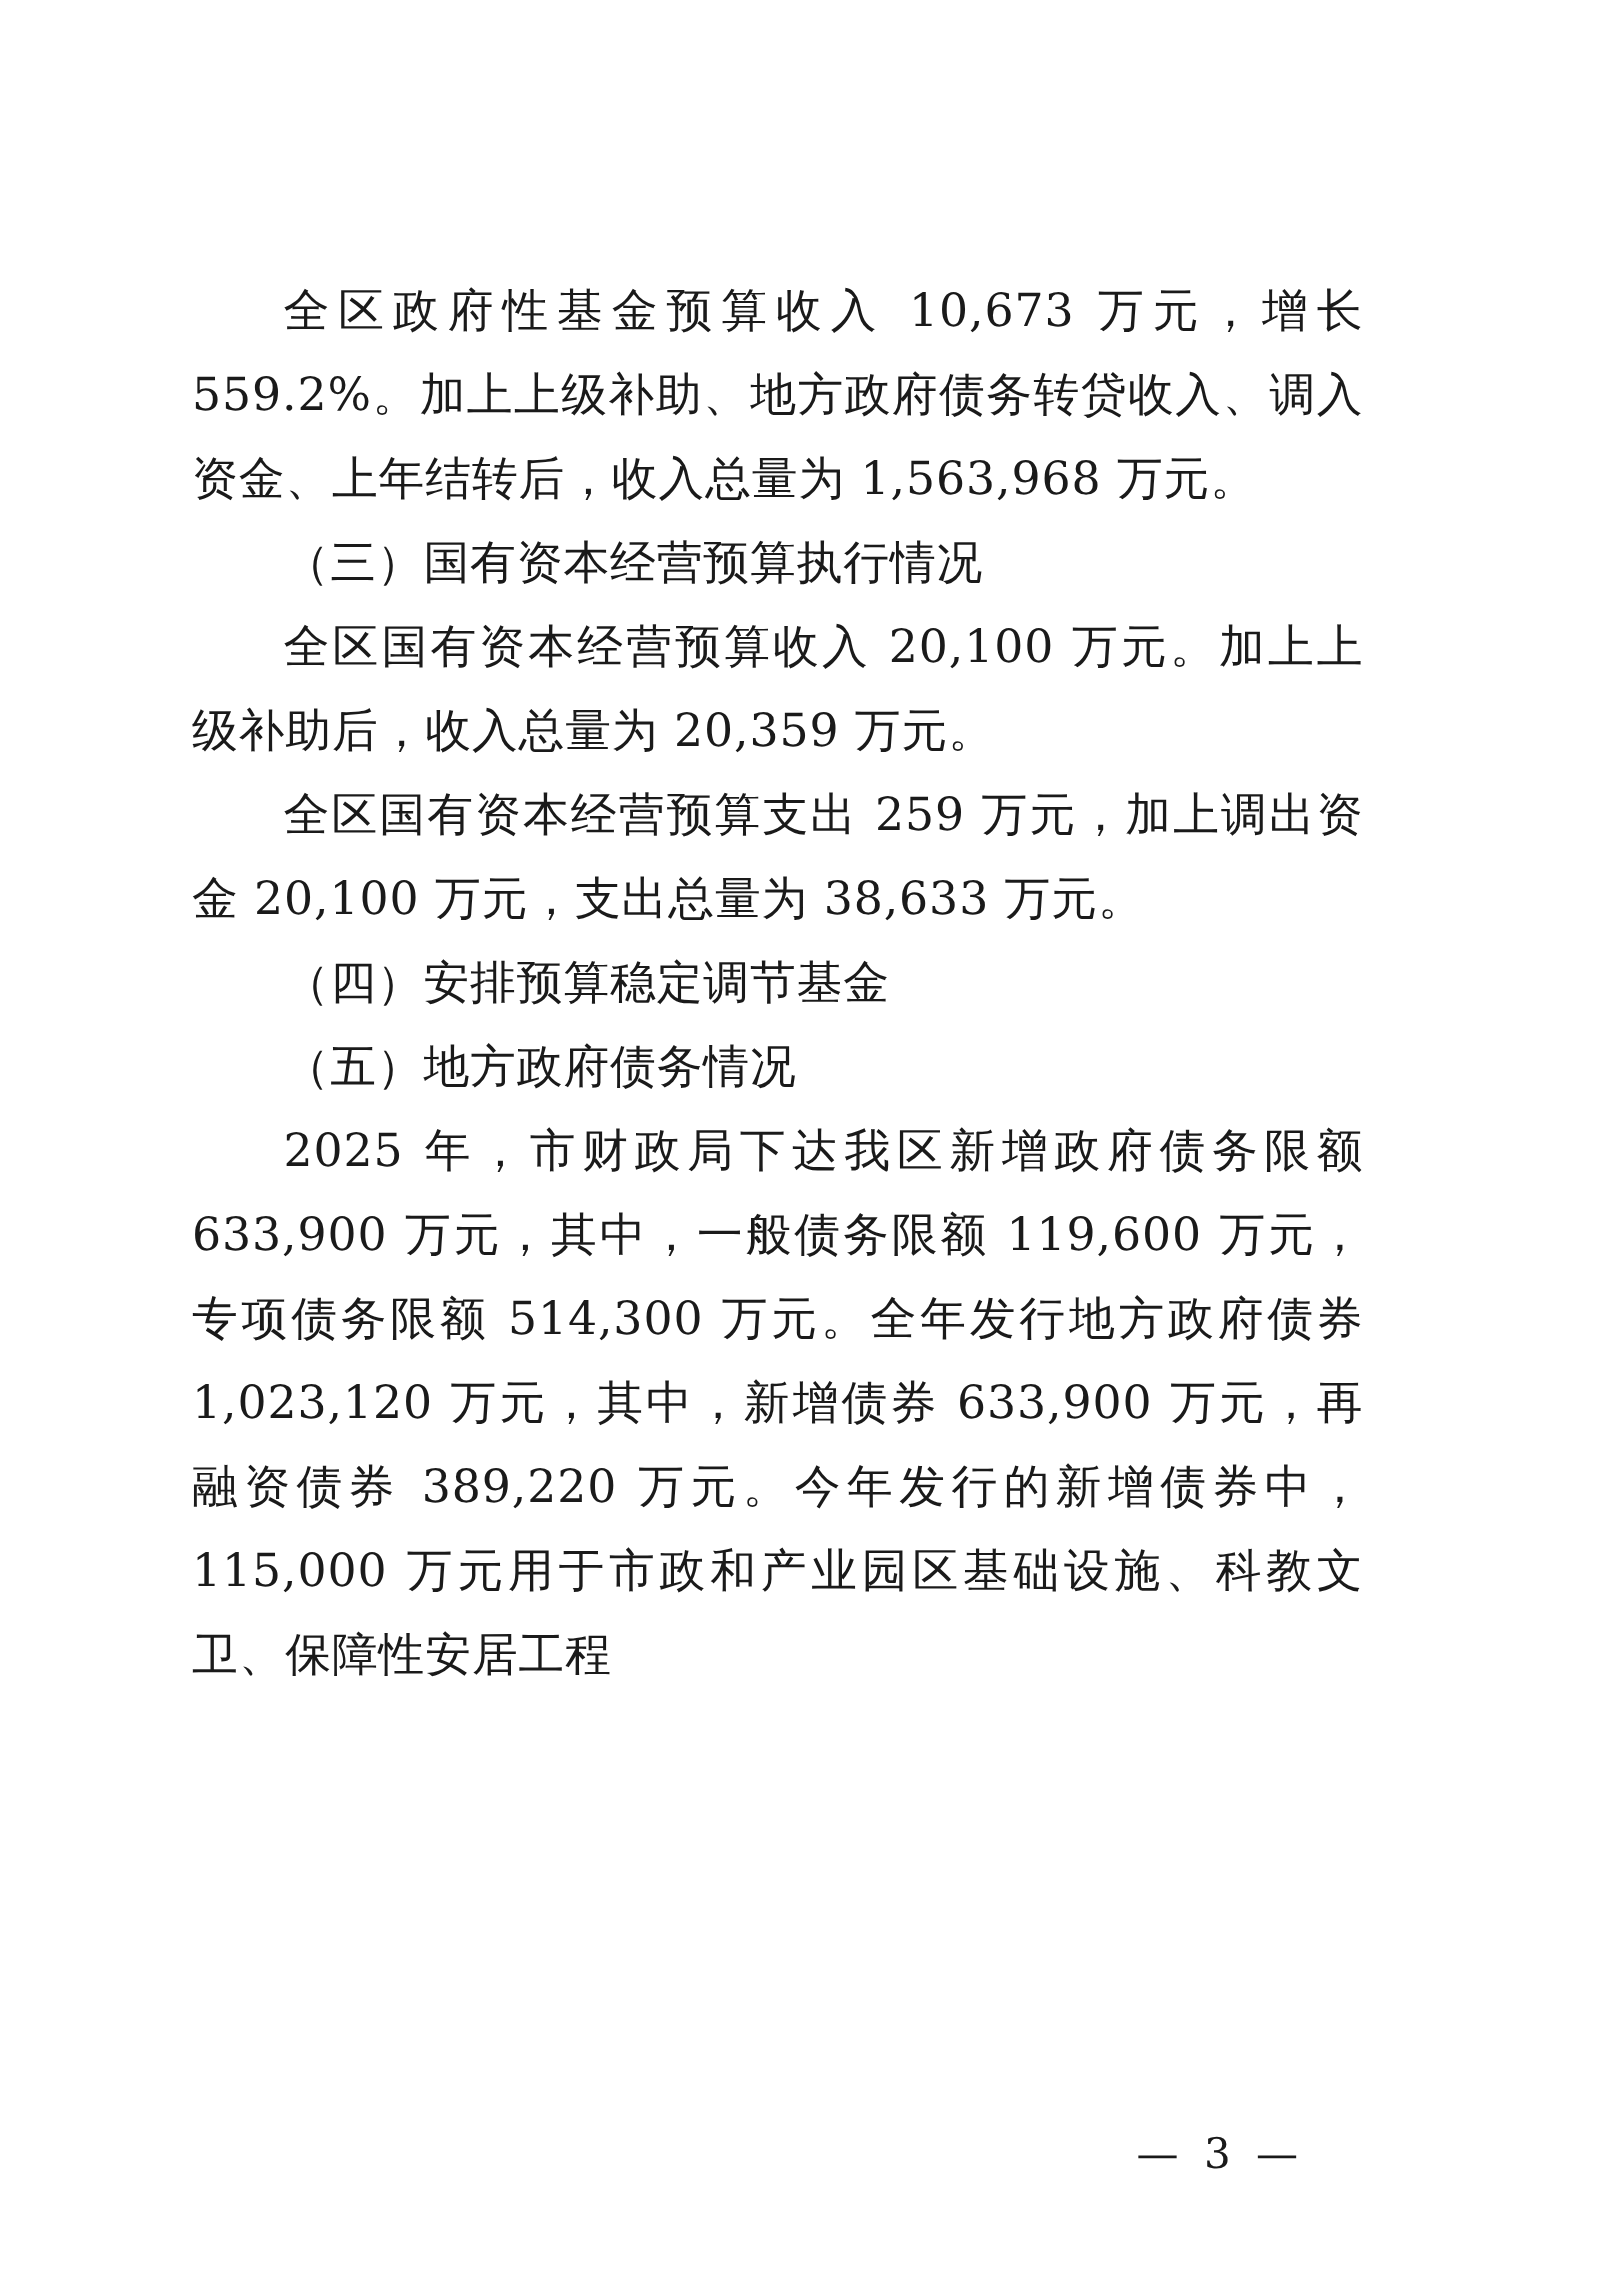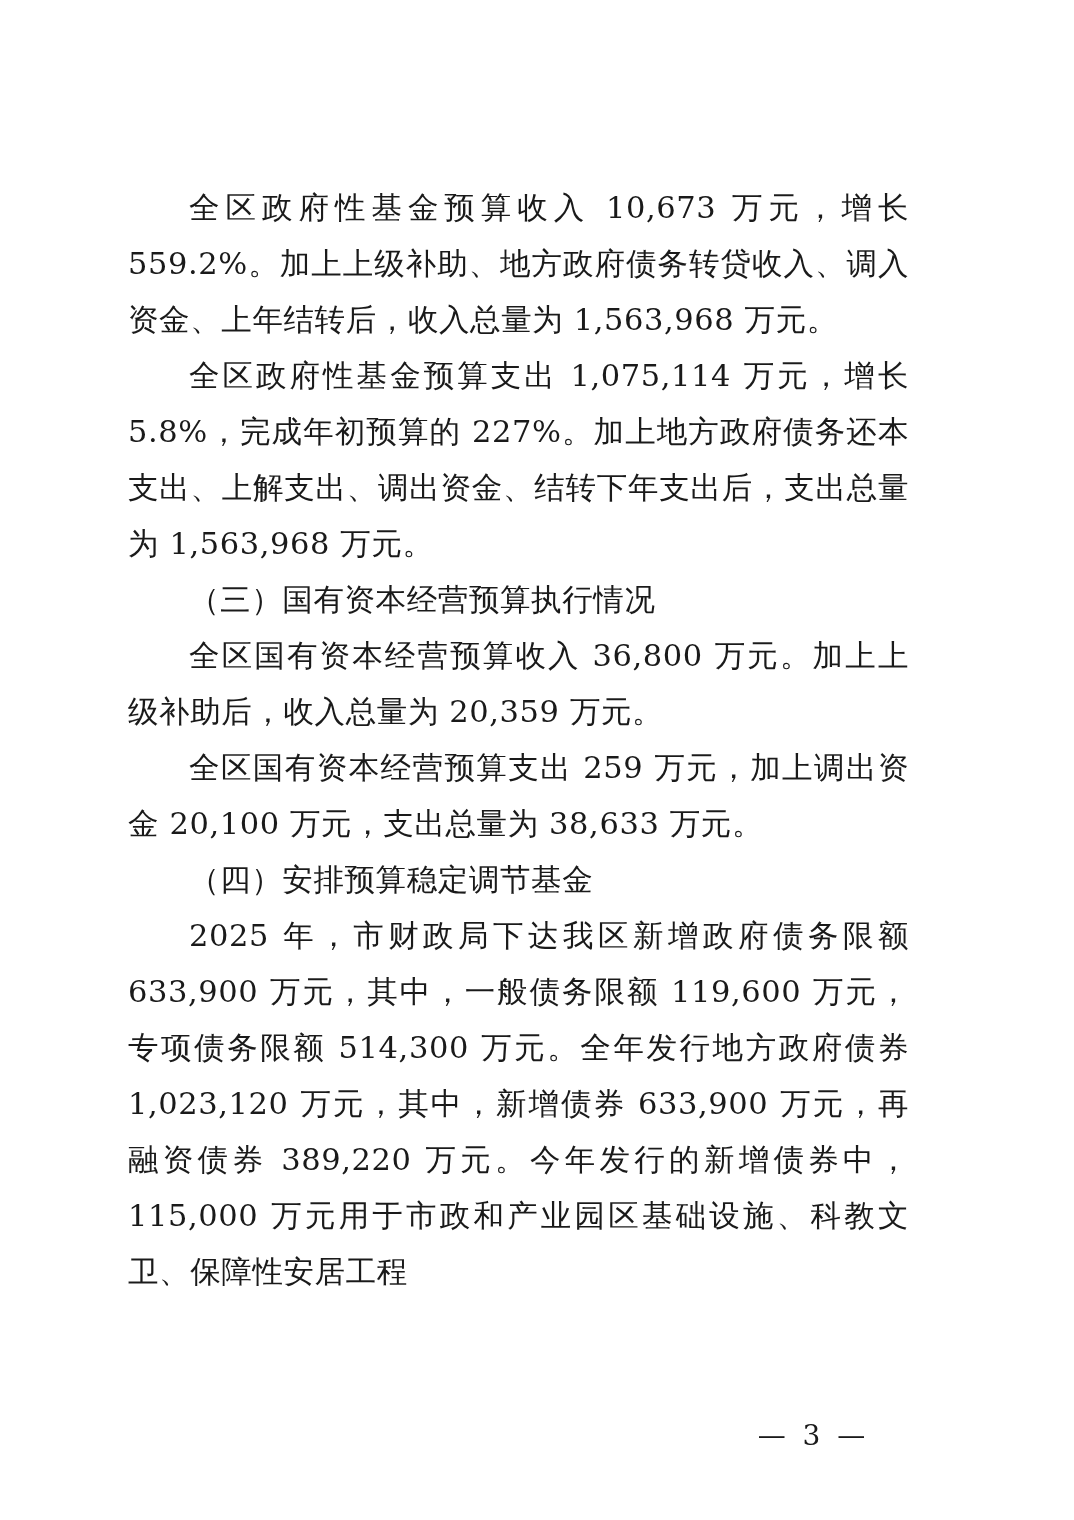--- a/index.html
+++ b/index.html
@@ -56,23 +56,23 @@
     display: inline-block;
     margin-left: 600px;
   }
 </style>
 </head>
 <body>
 
 <div class="page">
   <div class="doc-body">
     <p class="para">全区政府性基金预算收入 10,673 万元，增长 559.2%。加上上级补助、地方政府债务转贷收入、调入资金、上年结转后，收入总量为 1,563,968 万元。</p>
-    <p class="para">全区政府性基金预算支出 1,075,114 万元，增长 5.8%，完成年初预算的 227%。加上地方政府债务还本支出、上解支出、调出资金、结转下年支出后，支出总量为 1,563,968 万元。</p>
     <p class="heading">（三）国有资本经营预算执行情况</p>
-    <p class="para">全区国有资本经营预算收入 36,800 万元。加上上级补助后，收入总量为 20,359 万元。</p>
+    <p class="para">全区国有资本经营预算收入 20,100 万元。加上上级补助后，收入总量为 20,359 万元。</p>
     <p class="para">全区国有资本经营预算支出 259 万元，加上调出资金 20,100 万元，支出总量为 38,633 万元。</p>
     <p class="heading">（四）安排预算稳定调节基金</p>
+    <p class="heading">（五）地方政府债务情况</p>
     <p class="para">2025 年，市财政局下达我区新增政府债务限额 633,900 万元，其中，一般债务限额 119,600 万元，专项债务限额 514,300 万元。全年发行地方政府债券 1,023,120 万元，其中，新增债券 633,900 万元，再融资债券 389,220 万元。今年发行的新增债券中，115,000 万元用于市政和产业园区基础设施、科教文卫、保障性安居工程</p>
   </div>
   <div class="page-number">
     <span class="page-number-inner">— 3 —</span>
   </div>
 </div>
 
 </body></html>

